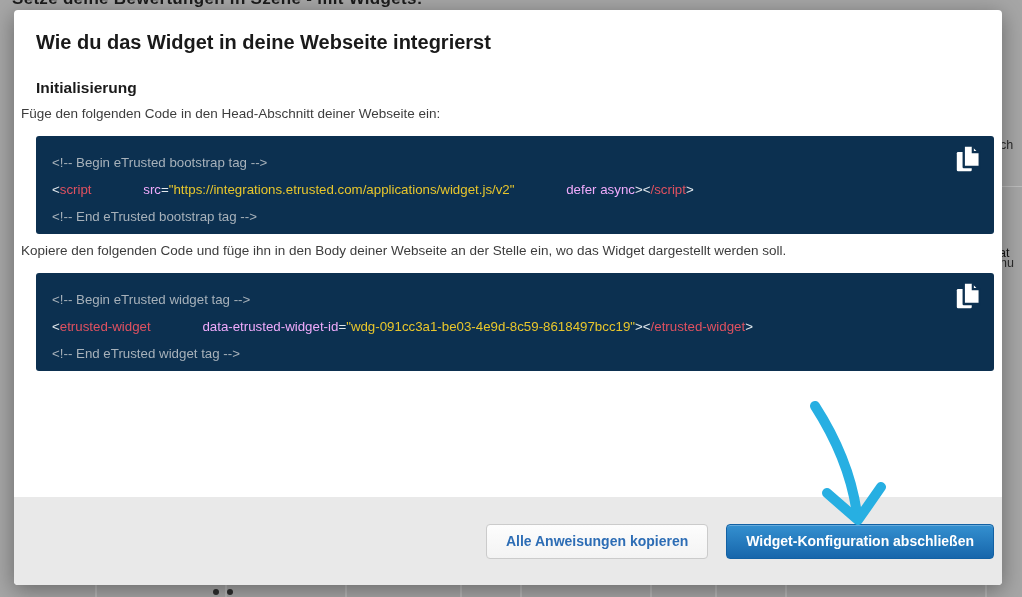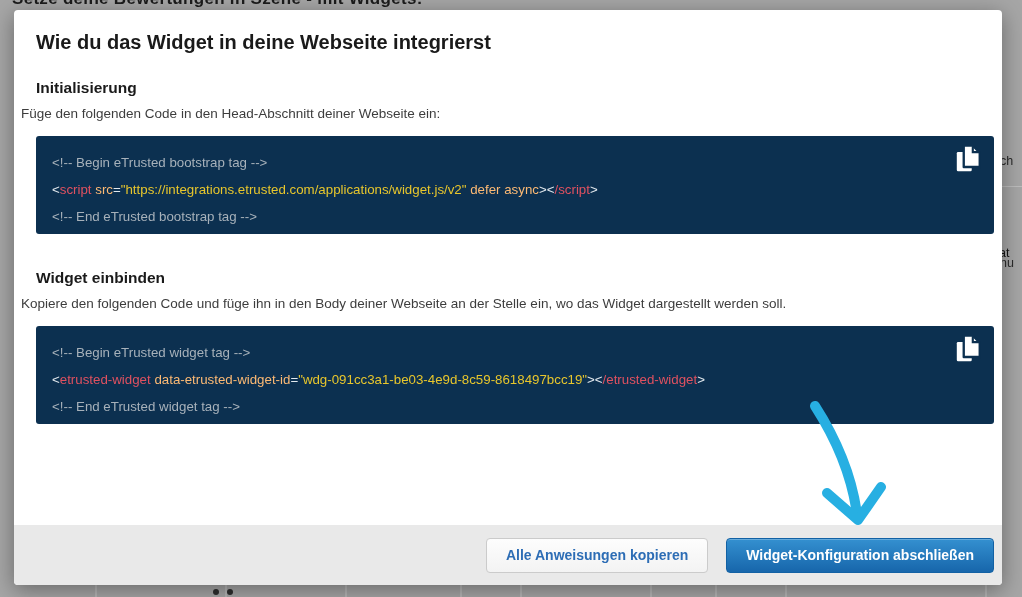--- a/index.html
+++ b/index.html
@@ -21,47 +21,47 @@
   .modal-intro{margin:10px 22px 0 22px; font-size:13.5px; line-height:19px; color:#3d3d3d;}
   .section-heading{margin:24px 22px 0 22px; font-size:15.5px; line-height:19px; font-weight:bold; color:#1a1a1a;}
   .section-desc{margin:8px 22px 0 7px; font-size:13.5px; line-height:18px; color:#3d3d3d;}
 
   .code-block{position:relative; margin:13px 8px 0 22px; background:#0c3050; border-radius:3px;
     padding:13px 52px 4px 16px; min-height:78px;}
   .code-line{white-space:pre; font-size:13.3px; line-height:27px; font-family:"Liberation Sans", sans-serif;}
   .tk-cm{color:#a7b1ba;}
   .tk-pu{color:#e3e9ee;}
   .tk-tag{color:#e05160;}
-  .tk-attr{color:#fdba74;}
+  .tk-attr{color:#f0abfc;margin-left:48px;}
   .tk-str{color:#e8c62c;}
 
   .copy-btn{position:absolute; right:9px; top:7px; width:34px; height:34px; background:transparent;
     border:none; padding:0; cursor:pointer; display:flex; align-items:center; justify-content:center;}
 
   
-  .modal-footer{position:absolute; left:0; bottom:0; width:100%; height:60px; background:#e9e9e9;
+  .modal-footer{position:absolute; left:0; bottom:0; width:100%; height:88px; background:#e9e9e9;
     border-radius:0 0 4px 4px; display:flex; align-items:center; justify-content:flex-end; gap:18px;
     padding-right:8px; box-sizing:border-box;}
   .btn{height:35px; border-radius:4px; font-family:"Liberation Sans", sans-serif; font-size:14px;
     font-weight:bold; cursor:pointer; padding:0 19px;}
   .btn-secondary{background:linear-gradient(#fdfdfd,#f3f3f3); border:1px solid #cbcbcb; color:#2d6db5;}
   .btn-primary{background:linear-gradient(#3490d0,#1766ab); border:1px solid #1261a4; color:#ffffff;
     box-shadow:inset 0 1px 0 rgba(255,255,255,.25);}
 
   
   .arrow-svg{position:absolute; left:775px; top:392px; z-index:3; pointer-events:none;}
 </style>
 </head>
 <body>
 
 <div class="screen">
 
   <div class="bg-heading">Setze deine Bewertungen in Szene - mit Widgets!</div>
 
-  <div class="bg-right-frag" style="left:1000px; top:154px;">ch</div>
+  <div class="bg-right-frag" style="left:1000px; top:138px;">ch</div>
   <div class="bg-divider" style="left:997px; top:186px; width:25px;"></div>
   <div class="bg-right-frag" style="left:999px; top:246px; font-weight:normal; color:#111;">at</div>
   <div class="bg-right-frag" style="left:1000px; top:256px;">nu</div>
 
   <div class="bg-vline" style="left:95px;  top:585px; height:12px;"></div>
   <div class="bg-vline" style="left:225px; top:585px; height:12px;"></div>
   <div class="bg-vline" style="left:345px; top:585px; height:12px;"></div>
   <div class="bg-vline" style="left:460px; top:585px; height:12px;"></div>
   <div class="bg-vline" style="left:520px; top:585px; height:12px;"></div>
   <div class="bg-vline" style="left:650px; top:585px; height:12px;"></div>
@@ -86,21 +86,20 @@
         <span>
           <svg width="30" height="32" viewBox="0 0 28 30">
             <rect x="3.5" y="8.5" width="14" height="18" rx="1.2" fill="#ffffff"></rect>
             <path d="M10 2.5 H18.5 L25 9 V22.5 H10 Z" fill="#ffffff" stroke="#0c3050" stroke-width="2.2" stroke-linejoin="round"></path>
             <path d="M18.5 3 V8.5 H24.5" fill="none" stroke="#0c3050" stroke-width="2"></path>
           </svg>
         </span>
       </button>
     </div>
 
-    <h2 class="section-heading" style="margin-top:34px;">Widget einbinden</h2>
     <p class="section-desc">Kopiere den folgenden Code und füge ihn in den Body deiner Webseite an der Stelle ein, wo das Widget dargestellt werden soll.</p>
 
     <div class="code-block">
       <div class="code-line"><span class="tk-cm">&lt;!-- Begin eTrusted widget tag --&gt;</span></div>
         <div class="code-line"><span class="tk-pu">&lt;</span><span class="tk-tag">etrusted-widget</span><span class="tk-pu"> </span><span class="tk-attr">data-etrusted-widget-id</span><span class="tk-pu">=</span><span class="tk-str">"wdg-091cc3a1-be03-4e9d-8c59-8618497bcc19"</span><span class="tk-pu">&gt;&lt;</span><span class="tk-tag">/etrusted-widget</span><span class="tk-pu">&gt;</span></div>
         <div class="code-line"><span class="tk-cm">&lt;!-- End eTrusted widget tag --&gt;</span></div>
         <button class="copy-btn" title="">
         <span>
           <svg width="30" height="32" viewBox="0 0 28 30">
             <rect x="3.5" y="8.5" width="14" height="18" rx="1.2" fill="#ffffff"></rect>

